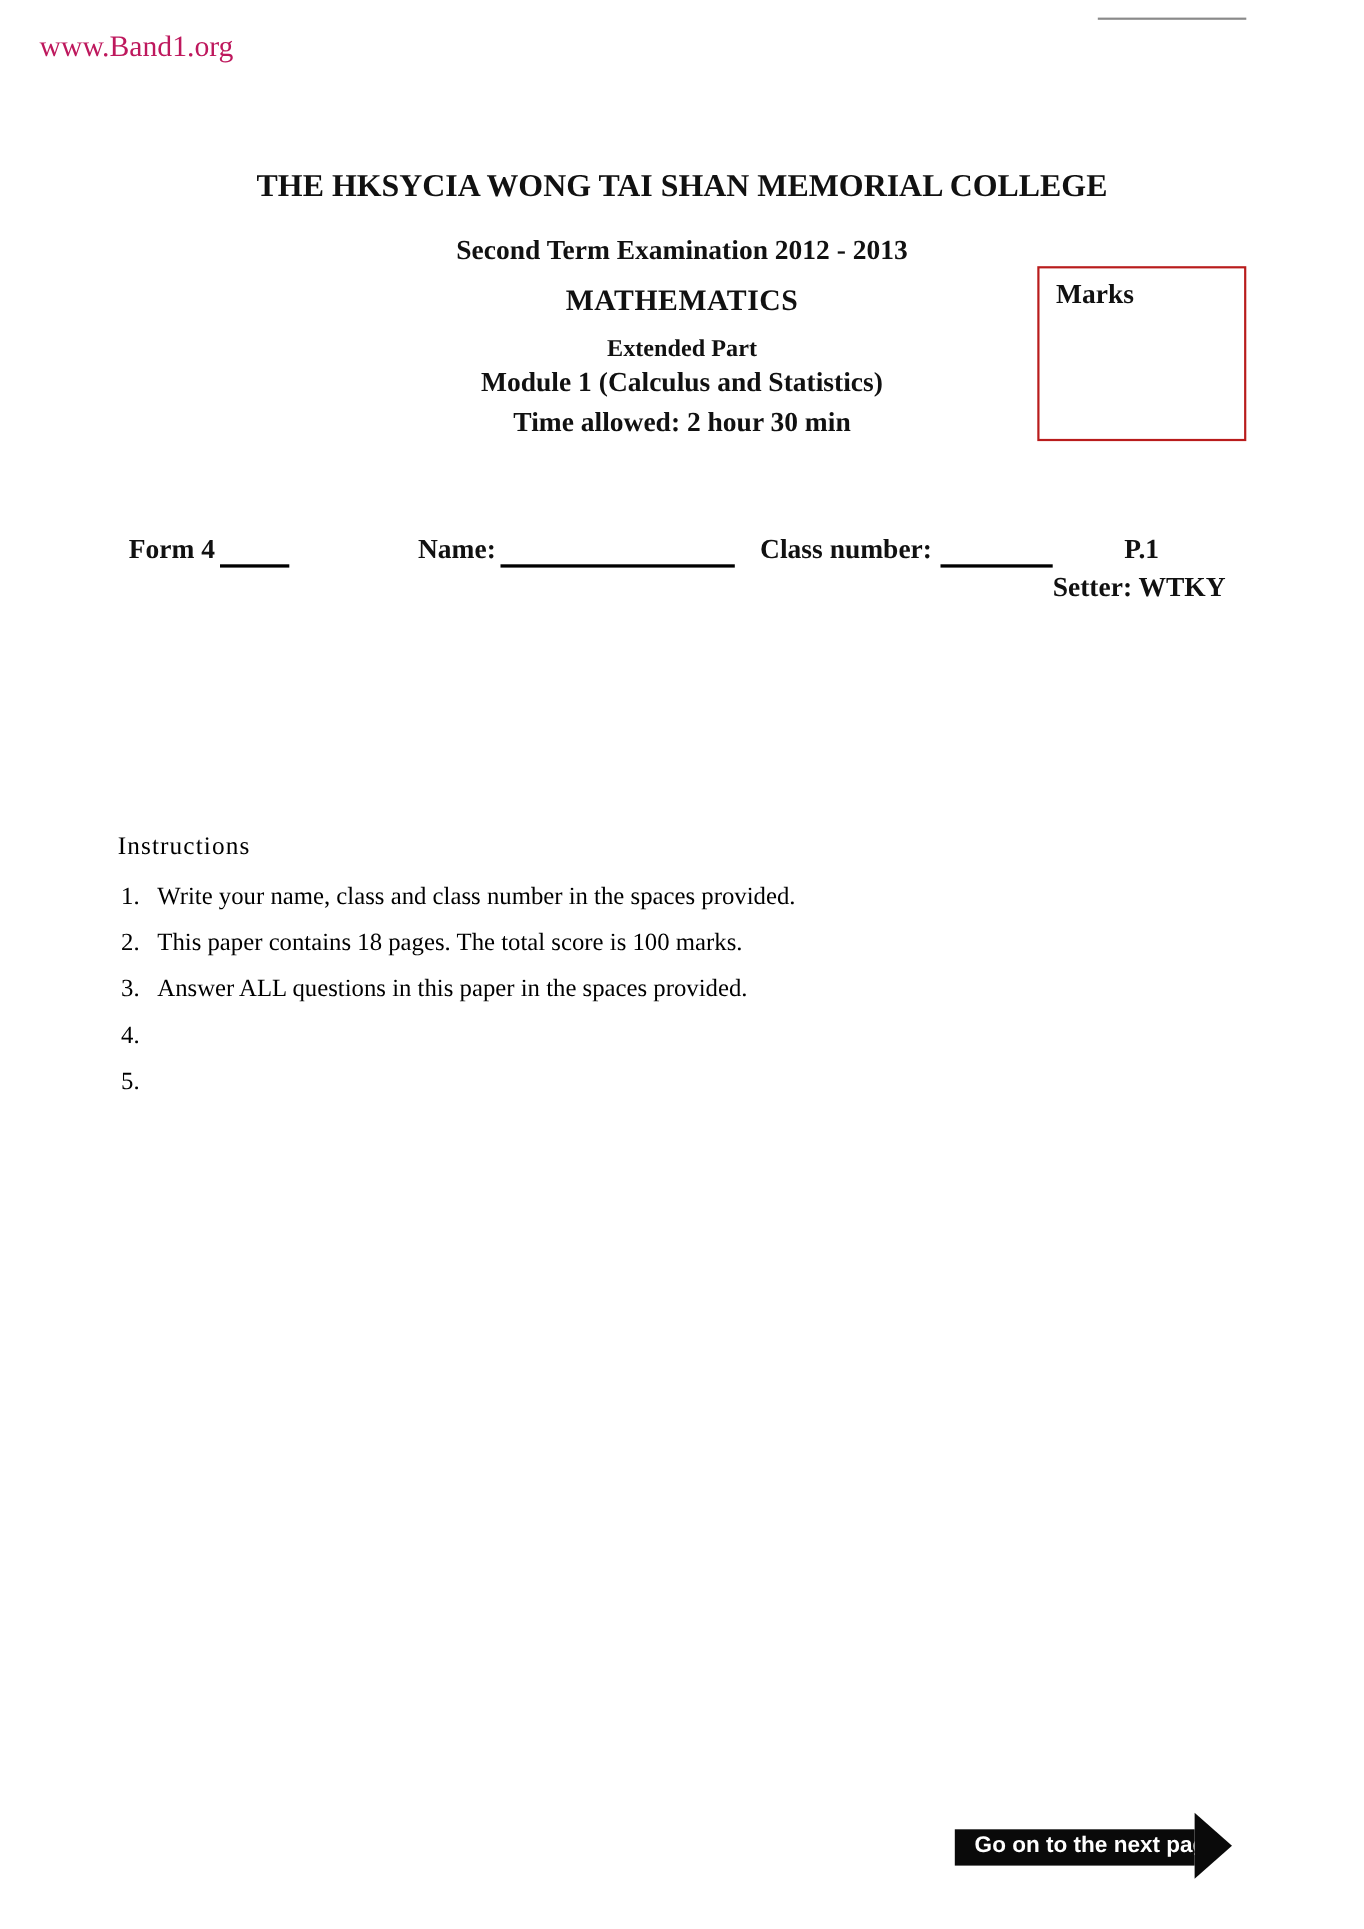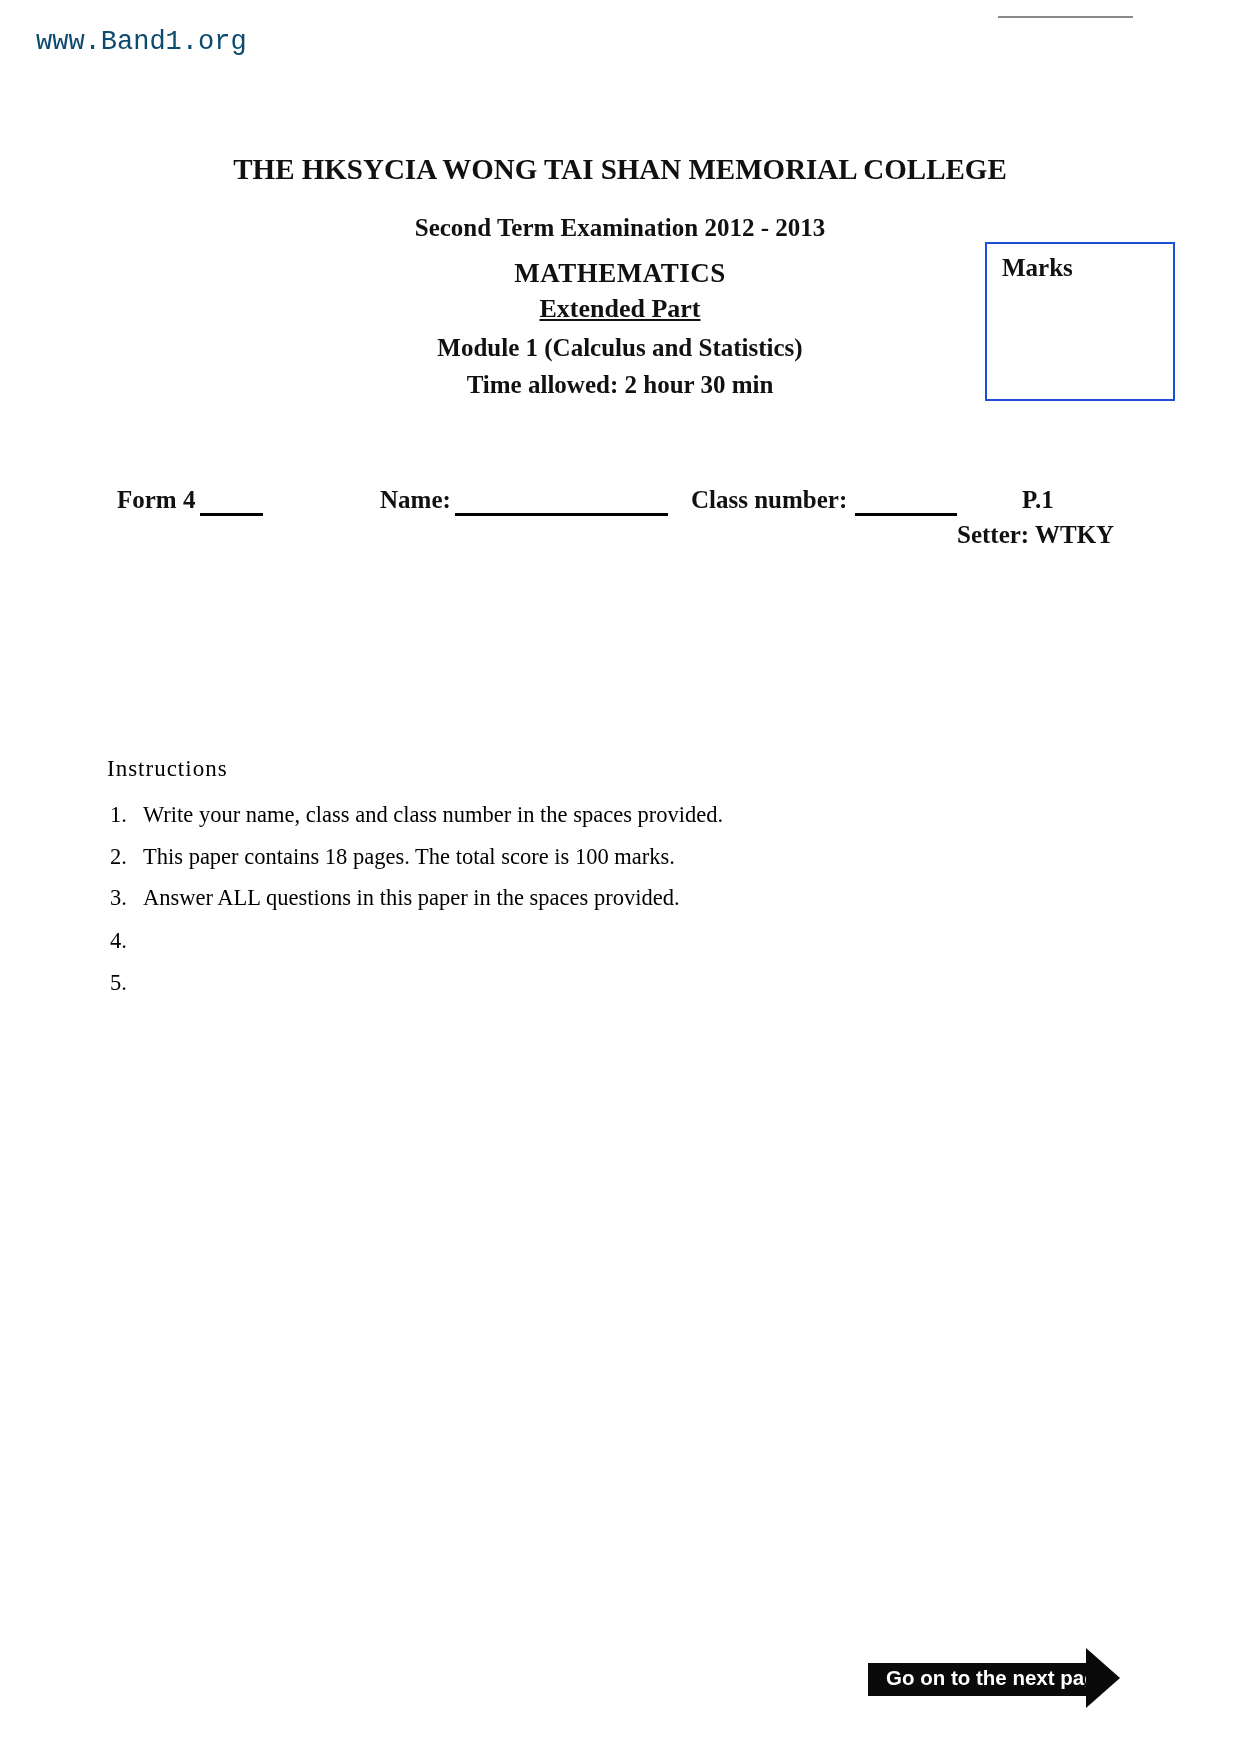--- a/index.html
+++ b/index.html
@@ -10,41 +10,41 @@
     position: relative;
     font-family: "Liberation Serif", serif;
     color: #111111;
     overflow: hidden;
   }
   .abs { position: absolute; }
 
   
   .site-url {
     left: 36px; top: 27px;
-    font-family: Liberation Mono, monospace;
-    font-size: 27px; color: #0c4a6e;
+    font-family: Liberation Serif, serif;
+    font-size: 27px; color: #be185d;
   }
   .top-rule {
     left: 998px; top: 16px; width: 135px; height: 2px;
     background: #8a8a8a;
   }
 
   
   .h-line { left: 0; width: 1240px; text-align: center; font-weight: bold; }
   .h-school  { top: 153px; font-size: 29px; }
   .h-exam    { top: 214px; font-size: 25px; }
   .h-subject { top: 258px; font-size: 27px; letter-spacing: 0.5px; }
-  .h-part    { top: 294px; font-size: 26px; text-decoration: underline; }
+  .h-part    { top: 304px; font-size: 22px; }
   .h-module  { top: 334px; font-size: 25px; }
   .h-time    { top: 371px; font-size: 25px; text-align: center; }
 
   
   .marks-box {
-    left: 985px; top: 242px; width: 190px; height: 159px;
-    border: 2px solid #1d4ed8; background: #ffffff;
+    left: 943px; top: 242px; width: 190px; height: 159px;
+    border: 2px solid #b91c1c; background: #ffffff;
   }
   .marks-label {
     margin: 10px 0 0 15px;
     font-size: 25px; font-weight: bold;
   }
 
   
   .info-label { font-size: 25px; font-weight: bold; white-space: nowrap; }
   .form-label  { left: 117px; top: 486px; }
   .name-label  { left: 380px; top: 486px; }

